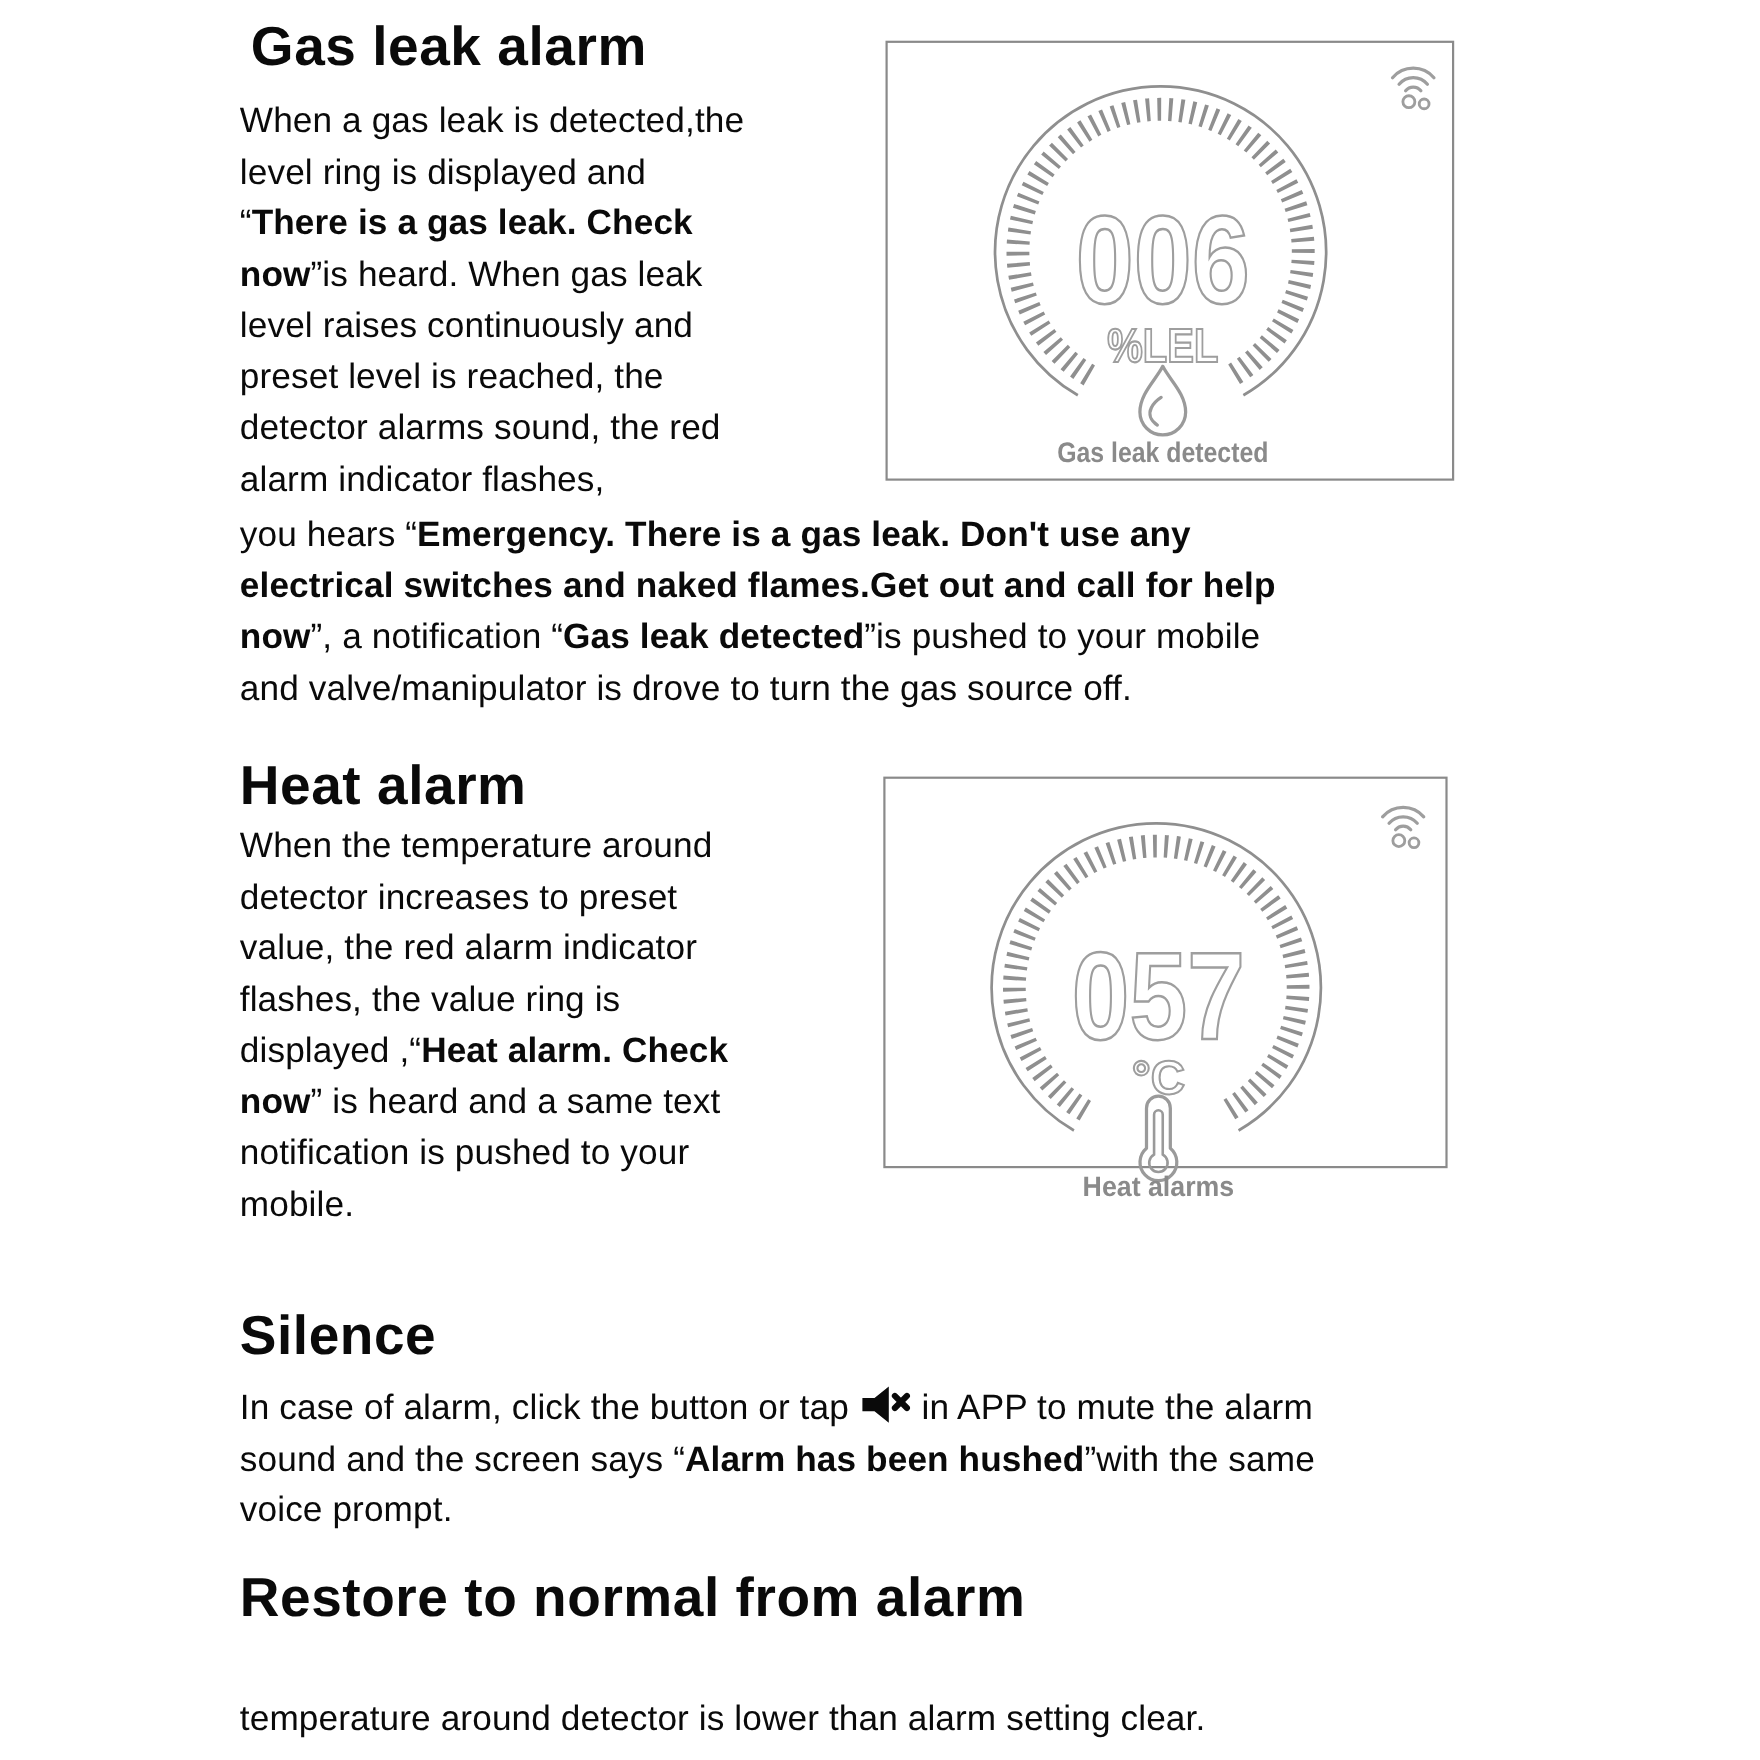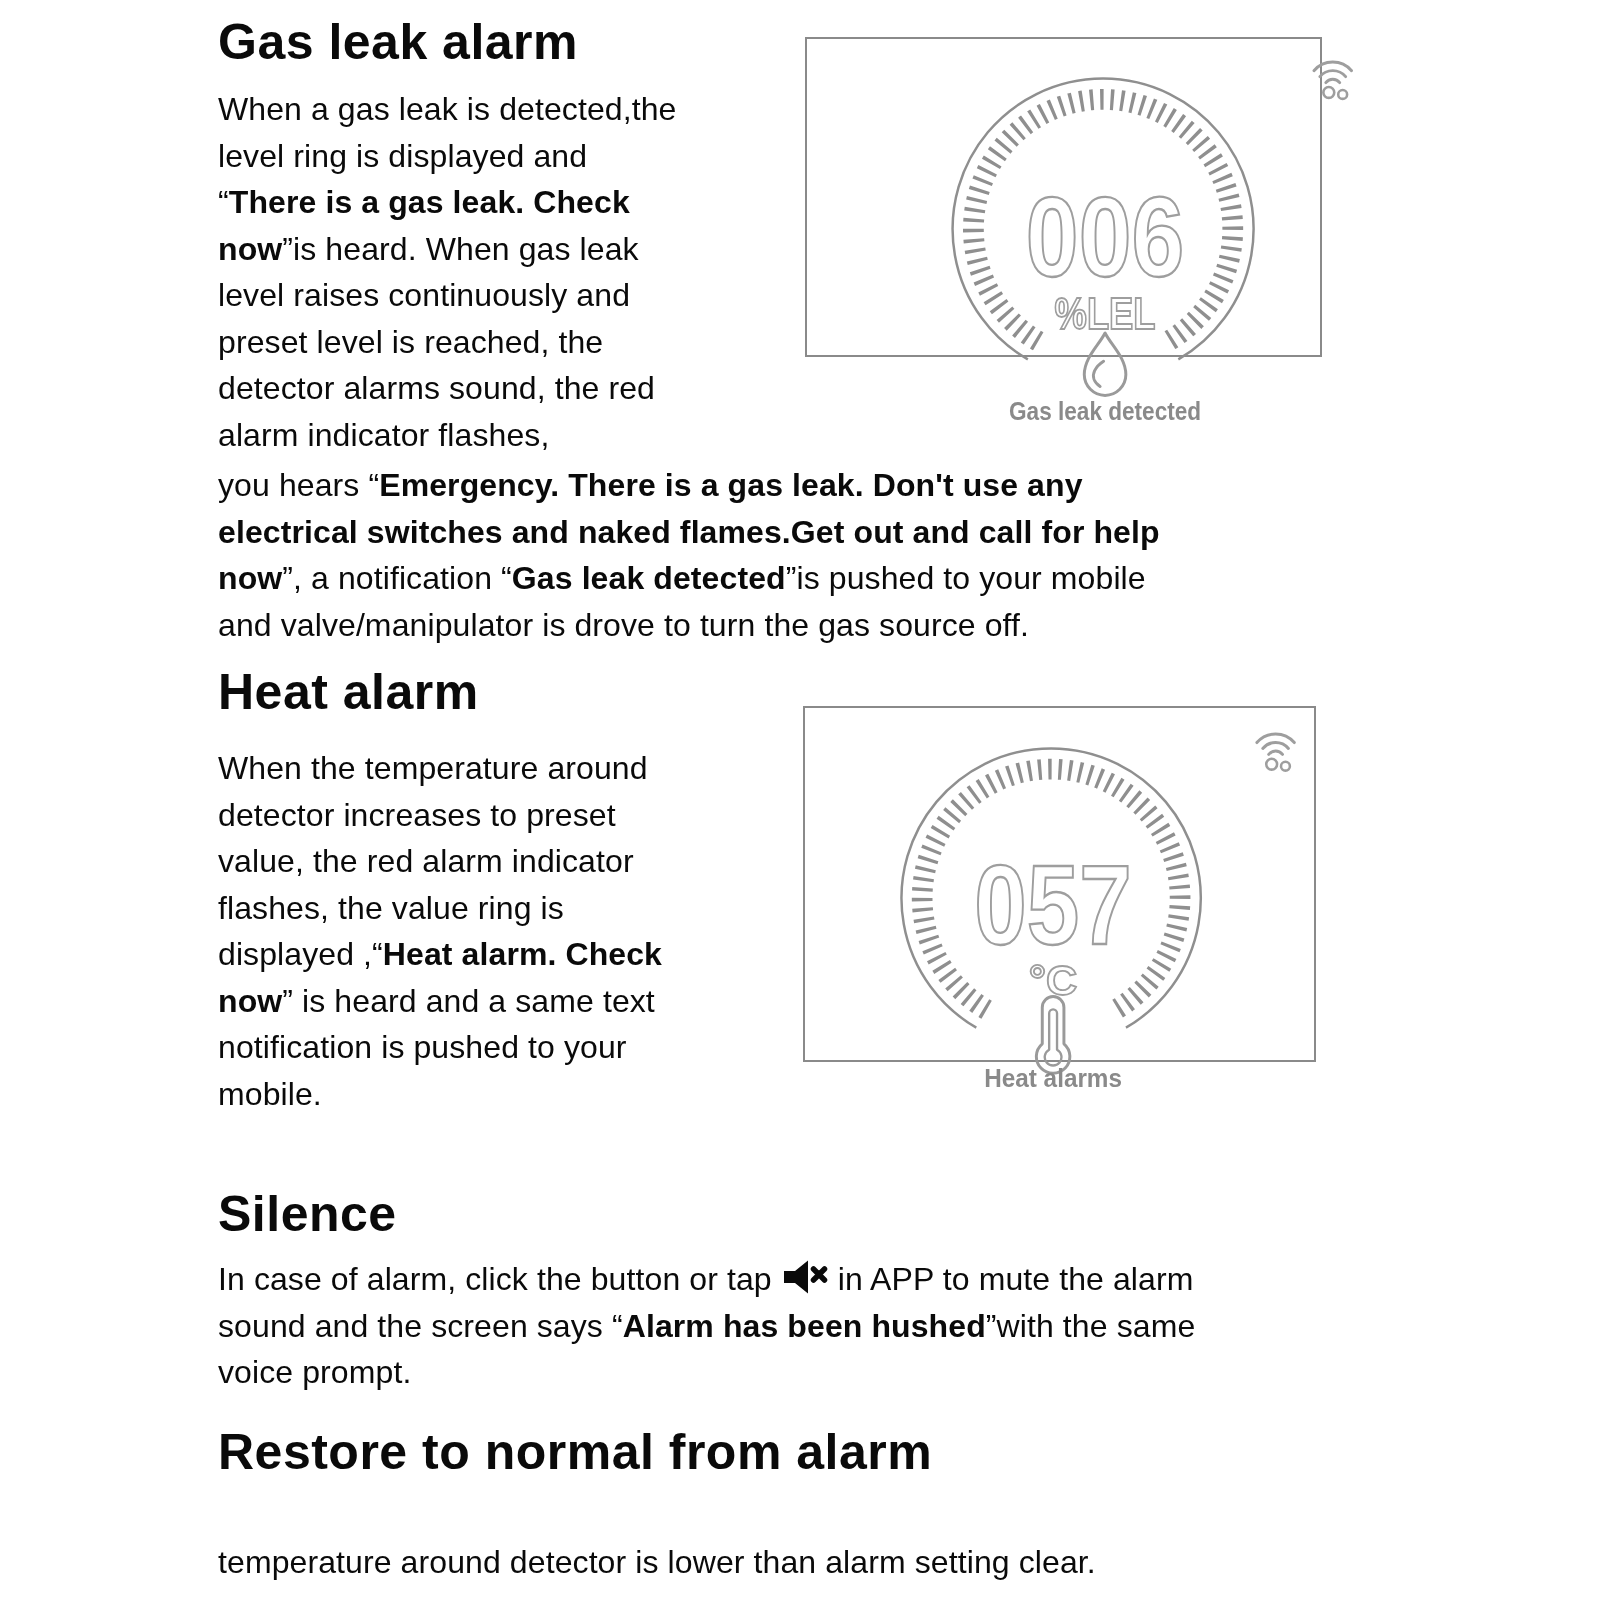--- a/index.html
+++ b/index.html
@@ -22,25 +22,25 @@
   .cap{font-size:26px;font-weight:bold;fill:#8a8a8a;}
   .lineart{fill:none;stroke:#9a9a9a;stroke-width:3;stroke-linecap:round;stroke-linejoin:round;}
   .wifi{fill:none;stroke:#9e9e9e;stroke-width:3;stroke-linecap:round;}
   .wifi-dot{fill:#ffffff;stroke:#9e9e9e;stroke-width:2.6;}
   svg text{font-family:"Liberation Sans", sans-serif;}
   .mute-ic{vertical-align:-4px;margin:0 10px;}
 </style>
 </head>
 <body>
 
-<h2 class="head abs" style="left:218px;top:14px;">Gas leak alarm</h2>
+<h2 class="head abs" style="left:228px;top:14px;">Gas leak alarm</h2>
 
 <p class="body abs" style="left:218px;top:86px;width:600px;"><span>When a gas leak is detected,the</span><br><span>level ring is displayed and</span><br><span>“</span><b>There is a gas leak. Check</b><br><b>now</b><span>”is heard. When gas leak</span><br><span>level raises continuously and</span><br><span>preset level is reached, the</span><br><span>detector alarms sound, the red</span><br><span>alarm indicator flashes,</span></p>
 
-<figure class="screen" style="left:805px;top:37px;width:517px;height:320px;padding-left:48px;">
+<figure class="screen" style="left:805px;top:37px;width:517px;height:400px;">
   <svg viewBox="0 0 517 400" width="513" height="396">
     <g transform="translate(482,30)">
       <path class="wifi" d="M-19 2 A 25 25 0 0 1 19 2"></path>
       <path class="wifi" d="M-13 8 A 17 17 0 0 1 13 8"></path>
       <path class="wifi" d="M-7 14 A 9 9 0 0 1 7 14"></path>
       <circle class="wifi-dot" cx="-4" cy="24" r="5.5"></circle>
       <circle class="wifi-dot" cx="10" cy="26" r="4.5"></circle>
     </g>
     <g>
       <path class="gauge-outer" d="M 174 323.6 A 152 152 0 1 1 326 323.6"></path>
@@ -51,21 +51,21 @@
     <g>
       <path class="lineart" d="M252 297 C 246 309, 231 322, 231 339 A 21 21 0 0 0 273 339 C 273 322, 258 309, 252 297 Z"></path>
       <path class="lineart" d="M247 351 c-6 -4 -8.5 -10 -5.5 -16 c2 -4 5 -7 9 -9.5"></path>
     </g>
     <text class="cap" x="252" y="385" text-anchor="middle" textLength="194" lengthAdjust="spacingAndGlyphs">Gas leak detected</text>
   </svg>
 </figure>
 
 <p class="body abs" style="left:218px;top:462px;width:1180px;"><span>you hears “</span><b>Emergency. There is a gas leak. Don't use any</b><br><b>electrical switches and naked flames.Get out and call for help</b><br><b>now</b><span>”, a notification “</span><b>Gas leak detected</b><span>”is pushed to your mobile</span><br><span>and valve/manipulator is drove to turn the gas source off.</span></p>
 
-<h2 class="head abs" style="left:218px;top:664px;">Heat alarm</h2>
+<h2 class="head abs" style="left:218px;top:686px;">Heat alarm</h2>
 
 <p class="body abs" style="left:218px;top:745px;width:600px;"><span>When the temperature around</span><br><span>detector increases to preset</span><br><span>value, the red alarm indicator</span><br><span>flashes, the value ring is</span><br><span>displayed ,“</span><b>Heat alarm. Check</b><br><b>now</b><span>” is heard and a same text</span><br><span>notification is pushed to your</span><br><span>mobile.</span></p>
 
 <figure class="screen" style="left:803px;top:706px;width:513px;height:356px;">
   <svg viewBox="0 0 517 400" width="509" height="396">
     <g transform="translate(478,32)">
       <path class="wifi" d="M-19 2 A 25 25 0 0 1 19 2"></path>
       <path class="wifi" d="M-13 8 A 17 17 0 0 1 13 8"></path>
       <path class="wifi" d="M-7 14 A 9 9 0 0 1 7 14"></path>
       <circle class="wifi-dot" cx="-4" cy="24" r="5.5"></circle>

